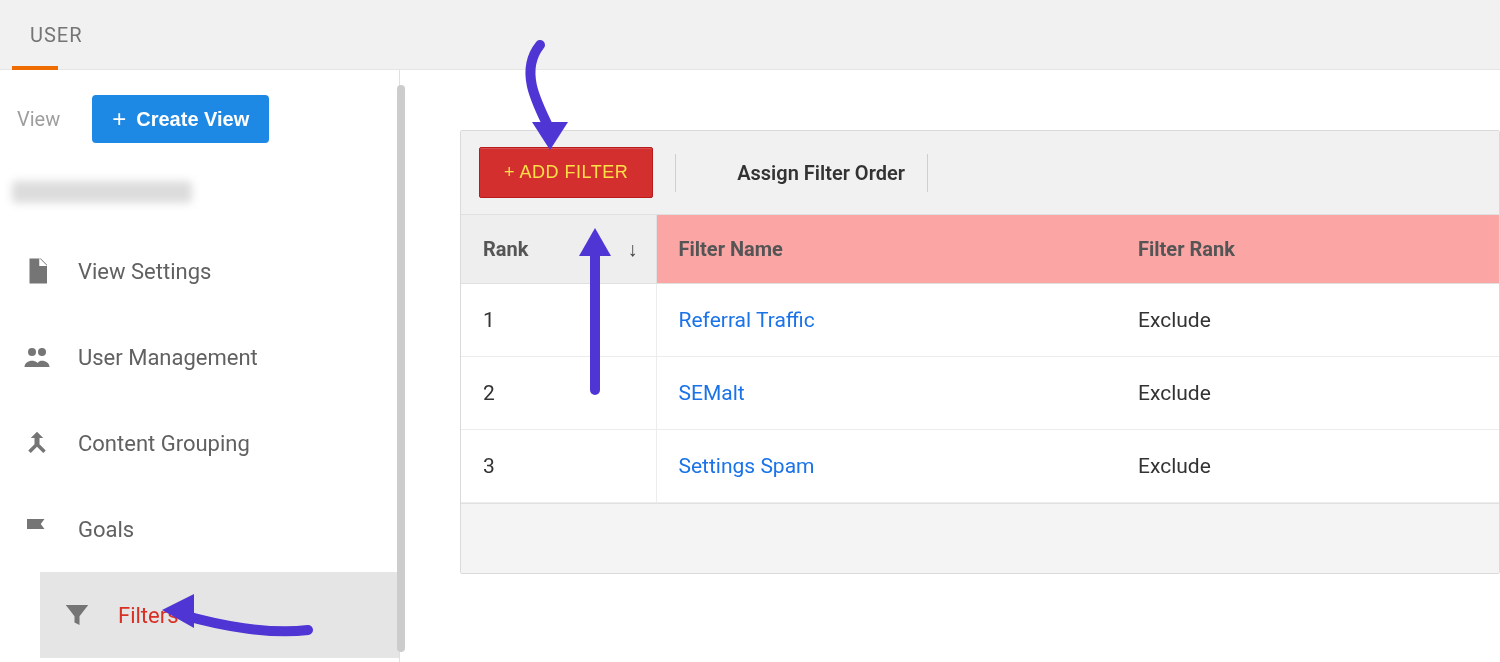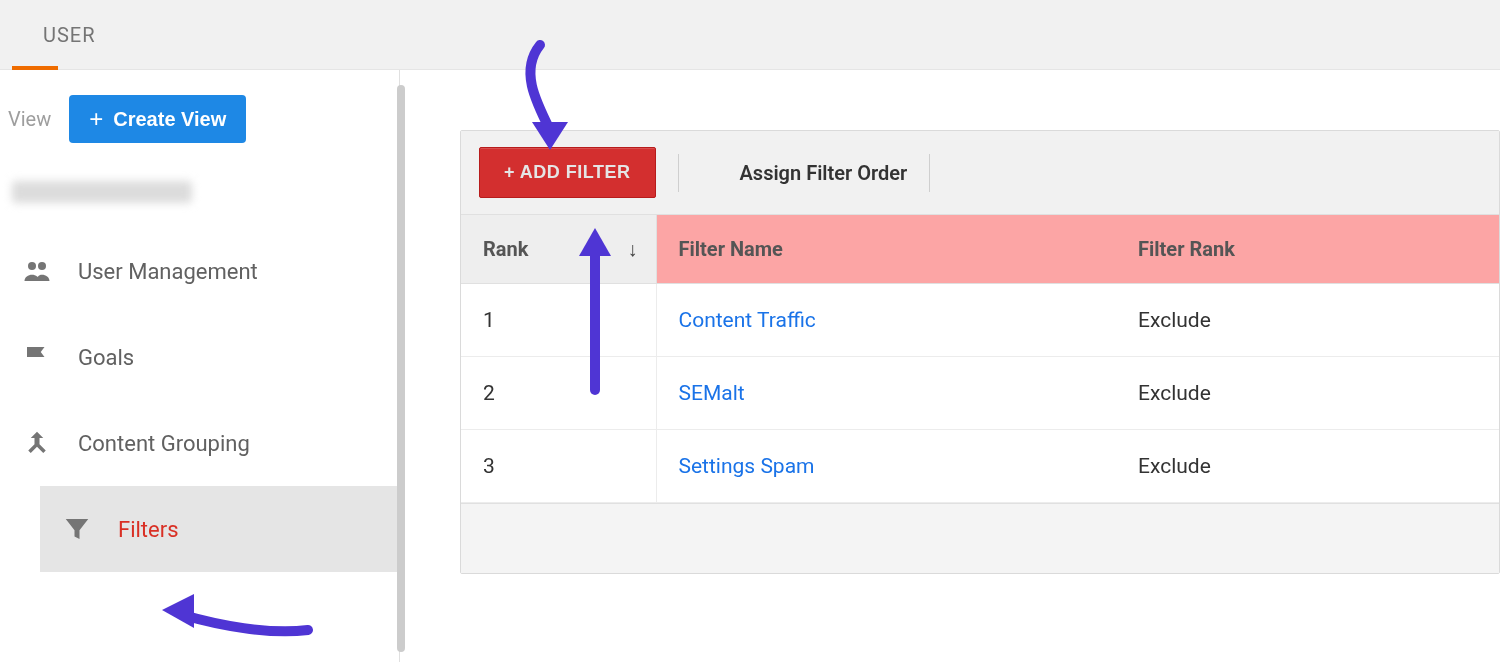--- a/index.html
+++ b/index.html
@@ -16,21 +16,21 @@
   
   .tabbar {
     height: 70px;
     background: #f1f1f1;
     display: flex;
     align-items: center;
     padding-left: 0;
     border-bottom: 1px solid #e5e5e5;
   }
   .tab {
-    padding: 0 43px;
+    padding: 0 30px;
     height: 100%;
     display: flex;
     align-items: center;
     font-size: 20px;
     letter-spacing: 1px;
     color: #757575;
     font-weight: 400;
     position: relative;
     cursor: pointer;
   }
@@ -52,22 +52,23 @@
     right: -6px;
     width: 8px;
     background: #ccc;
     border-radius: 4px;
   }
 
   .view-row {
     display: flex;
     align-items: center;
     padding: 0 0 20px 0;
-    margin-left: 8px;
+    margin-left: 17px;
     margin-bottom: 18px;
+    gap: 14px;
   }
   .view-label {
     color: #9e9e9e;
     font-size: 20px;
     margin-right: 18px;
   }
   .create-view-btn {
     display: flex;
     align-items: center;
     gap: 10px;
@@ -131,22 +132,22 @@
   .panel-toolbar {
     background: #f1f1f1;
     padding: 16px 18px;
     display: flex;
     align-items: center;
     gap: 22px;
     border-bottom: 1px solid #e0e0e0;
   }
   .add-filter-btn {
     background: #d32f2f;
-    color: #e5e5e5;
-    font-weight: 700;
+    color: #fde047;
+    font-weight: 400;
     font-size: 18px;
     letter-spacing: 0.5px;
     padding: 14px 24px;
     border: 1px solid #b71c1c;
     border-radius: 2px;
     cursor: pointer;
     box-shadow: inset 0 1px 0 rgba(255,255,255,0.15);
   }
   .toolbar-divider {
     width: 1px;
@@ -243,42 +244,49 @@
       <button class="create-view-btn">
         <span class="plus">+</span>
         <span>Create View</span>
       </button>
     </div>
 
     <div class="blurred-line"></div>
 
     <ul class="nav-list">
 
+      <li class="nav-item">
+        <svg class="nav-icon" viewBox="0 0 24 24">
+          <path d="M6 2h9l5 5v15H6z M14 2v6h6" fill="#757575"></path>
+          <path d="M14 2v6h6" fill="#fff"></path>
+        </svg>
+        <span class="nav-label">View Settings</span>
+      </li>
 
       <li class="nav-item">
         <svg class="nav-icon" viewBox="0 0 24 24">
           <circle cx="8" cy="8" r="3.2"></circle>
             <circle cx="16" cy="8" r="3.2"></circle>
           <path d="M2 20c0-3 3-5 6-5s6 2 6 5zM12 20c0-3 1-5 4-5s6 2 6 5z"></path>
         </svg>
         <span class="nav-label">User Management</span>
       </li>
 
       <li class="nav-item">
         <svg class="nav-icon" viewBox="0 0 24 24">
+          <path d="M12 3l5 5h-3v5l5 5-2 2-5-5-5 5-2-2 5-5V8H7z"></path>
+        </svg>
+        <span class="nav-label">Content Grouping</span>
+      </li>
+
+      <li class="nav-item">
+        <svg class="nav-icon" viewBox="0 0 24 24">
           <path d="M4 3v18M4 4h14l-3 4 3 4H4z"></path>
         </svg>
         <span class="nav-label">Goals</span>
-      </li>
-
-      <li class="nav-item">
-        <svg class="nav-icon" viewBox="0 0 24 24">
-          <path d="M12 3l5 5h-3v5l5 5-2 2-5-5-5 5-2-2 5-5V8H7z"></path>
-        </svg>
-        <span class="nav-label">Content Grouping</span>
       </li>
 
       <li class="nav-item active">
         <svg class="nav-icon" viewBox="0 0 24 24">
           <path d="M3 4h18l-7 9v7l-4-2v-5z"></path>
         </svg>
         <span class="nav-label">Filters</span>
       </li>
 
     </ul>
@@ -310,21 +318,21 @@
             </th>
             <th>
               <span>Filter Rank</span>
             </th>
           </tr>
         </thead>
         <tbody>
           <tr>
             <td class="rank">1</td>
             <td class="name">
-              <a>Content Traffic</a>
+              <a>Referral Traffic</a>
             </td>
             <td>Exclude</td>
           </tr>
           <tr>
             <td class="rank">2</td>
             <td class="name">
               <a>SEMalt</a>
             </td>
             <td>Exclude</td>
           </tr>

